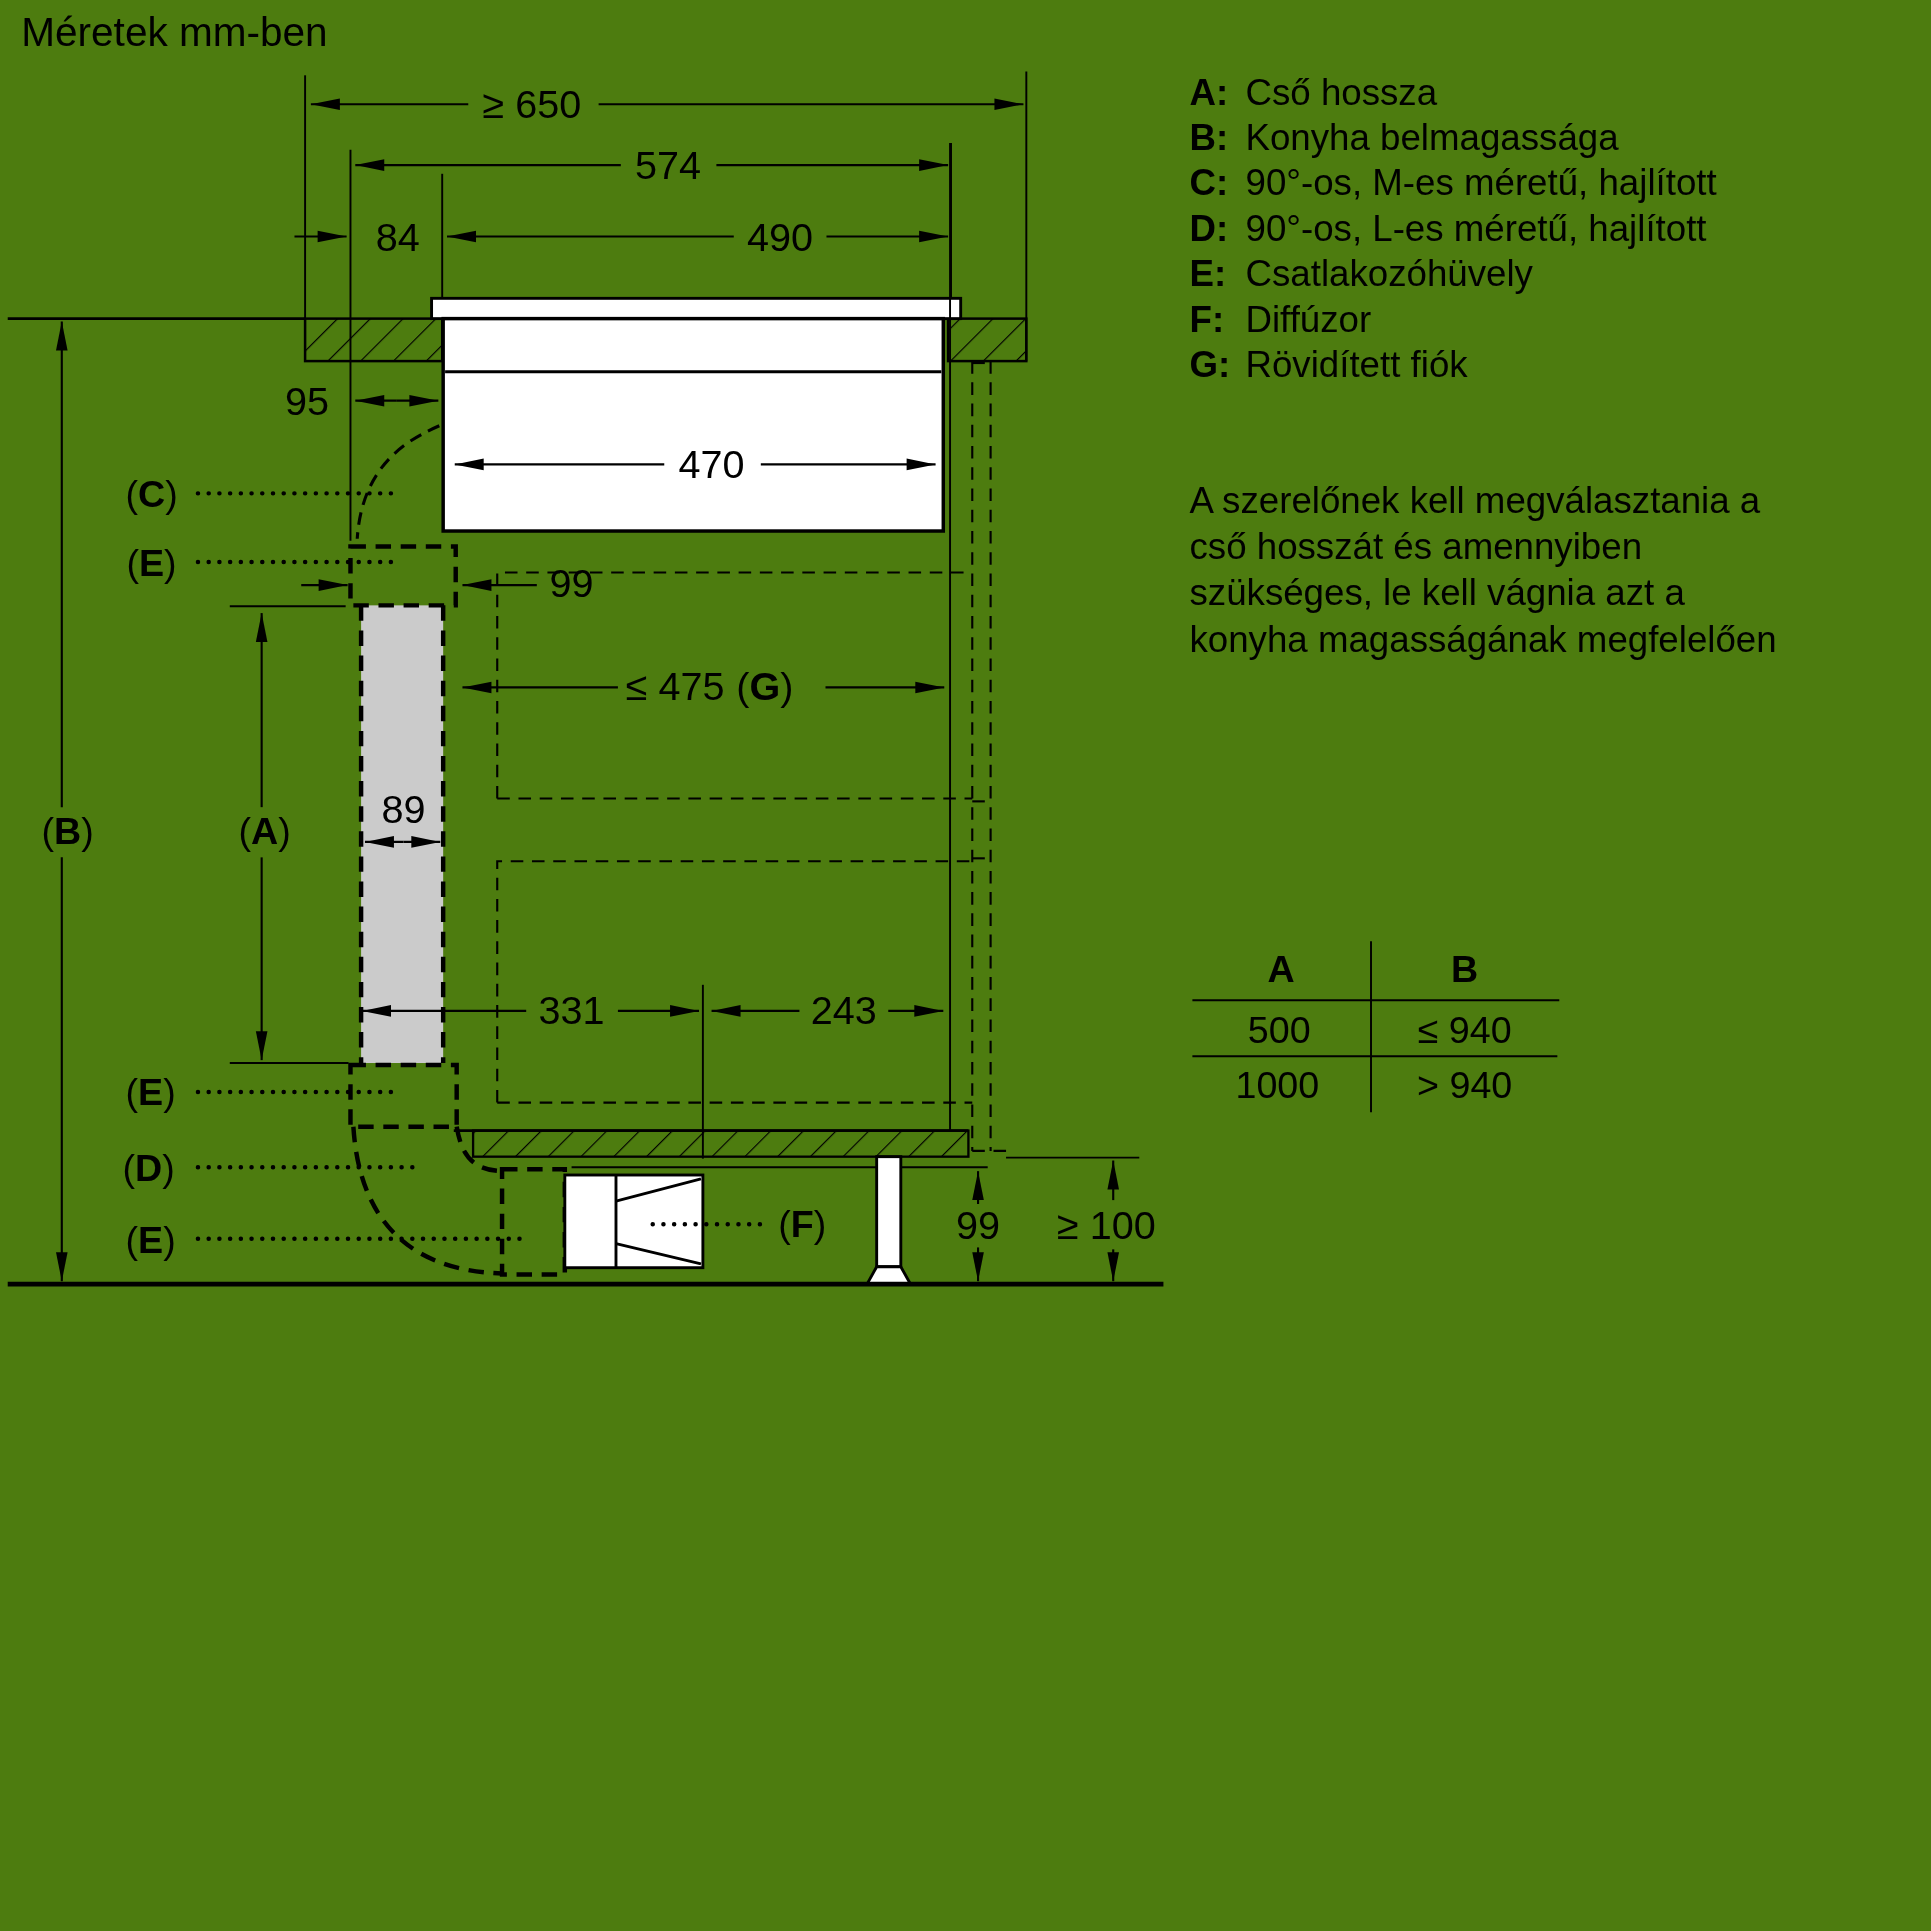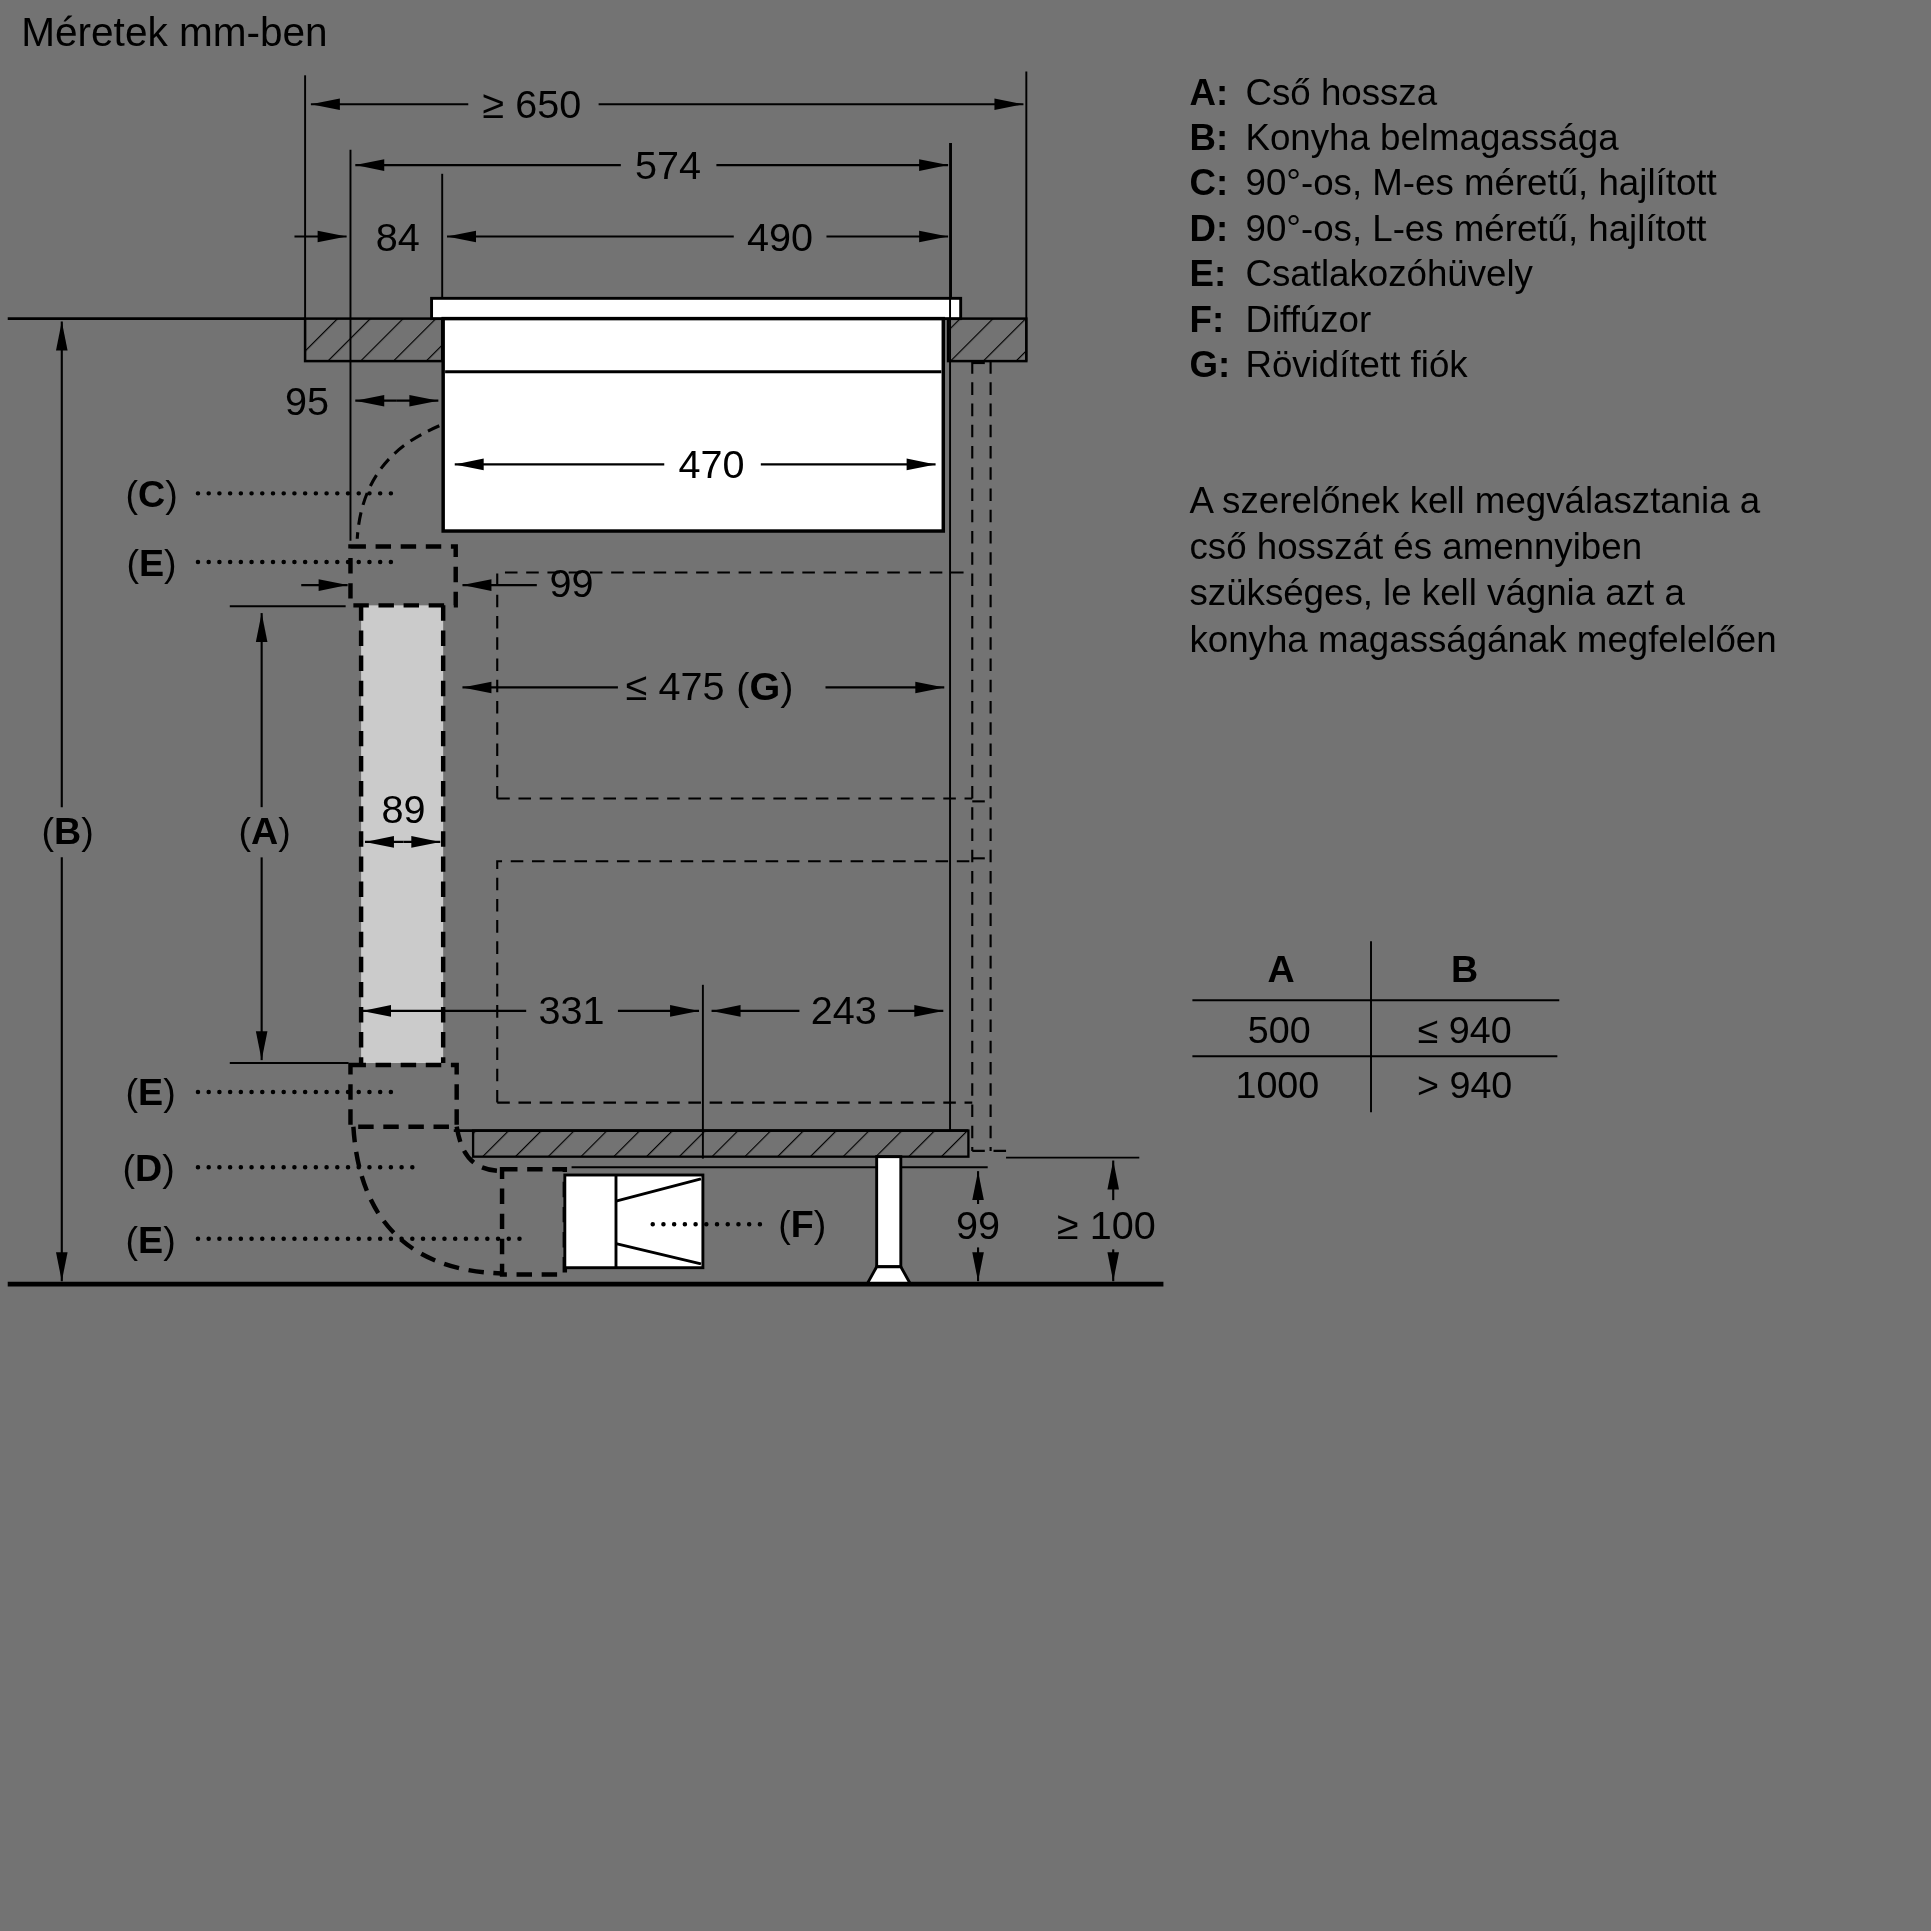--- a/index.html
+++ b/index.html
@@ -1,16 +1,16 @@
 <!DOCTYPE html>
 <html><head>
 <meta charset="utf-8">
 <style>
   html,body{margin:0;padding:0;background:#fff;}
-  #stage{position:relative;width:1931px;height:1931px;background:#737373;
+  #stage{position:relative;width:1931px;height:1931px;background:#4d7c0f;
          font-family:"Liberation Sans", sans-serif;}
   svg{display:block;}
   text{fill:#000;}
   .dim{font-size:41px;text-anchor:middle;dominant-baseline:central;}
   .lbl{font-size:39px;text-anchor:middle;dominant-baseline:central;}
   .b{font-weight:bold;}
   .leg{font-size:38px;dominant-baseline:central;}
   .note{font-size:38px;dominant-baseline:central;}
   .tbl{font-size:39px;text-anchor:middle;dominant-baseline:central;}
   .title{font-size:42px;}

